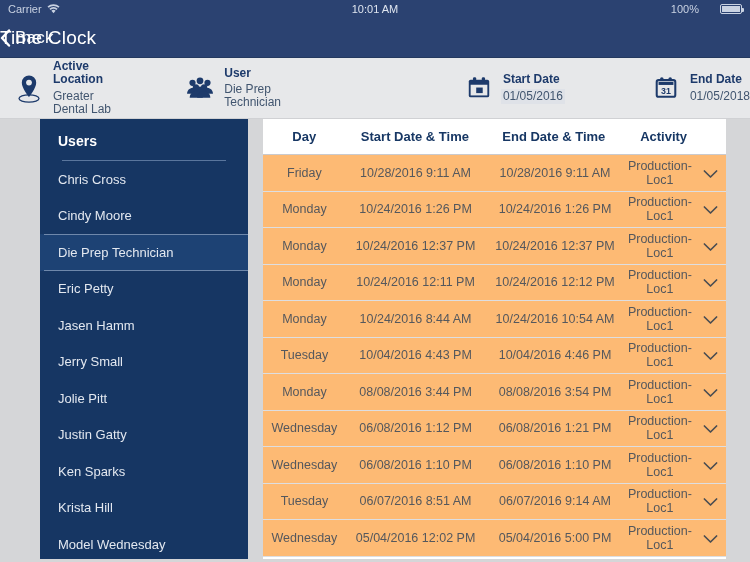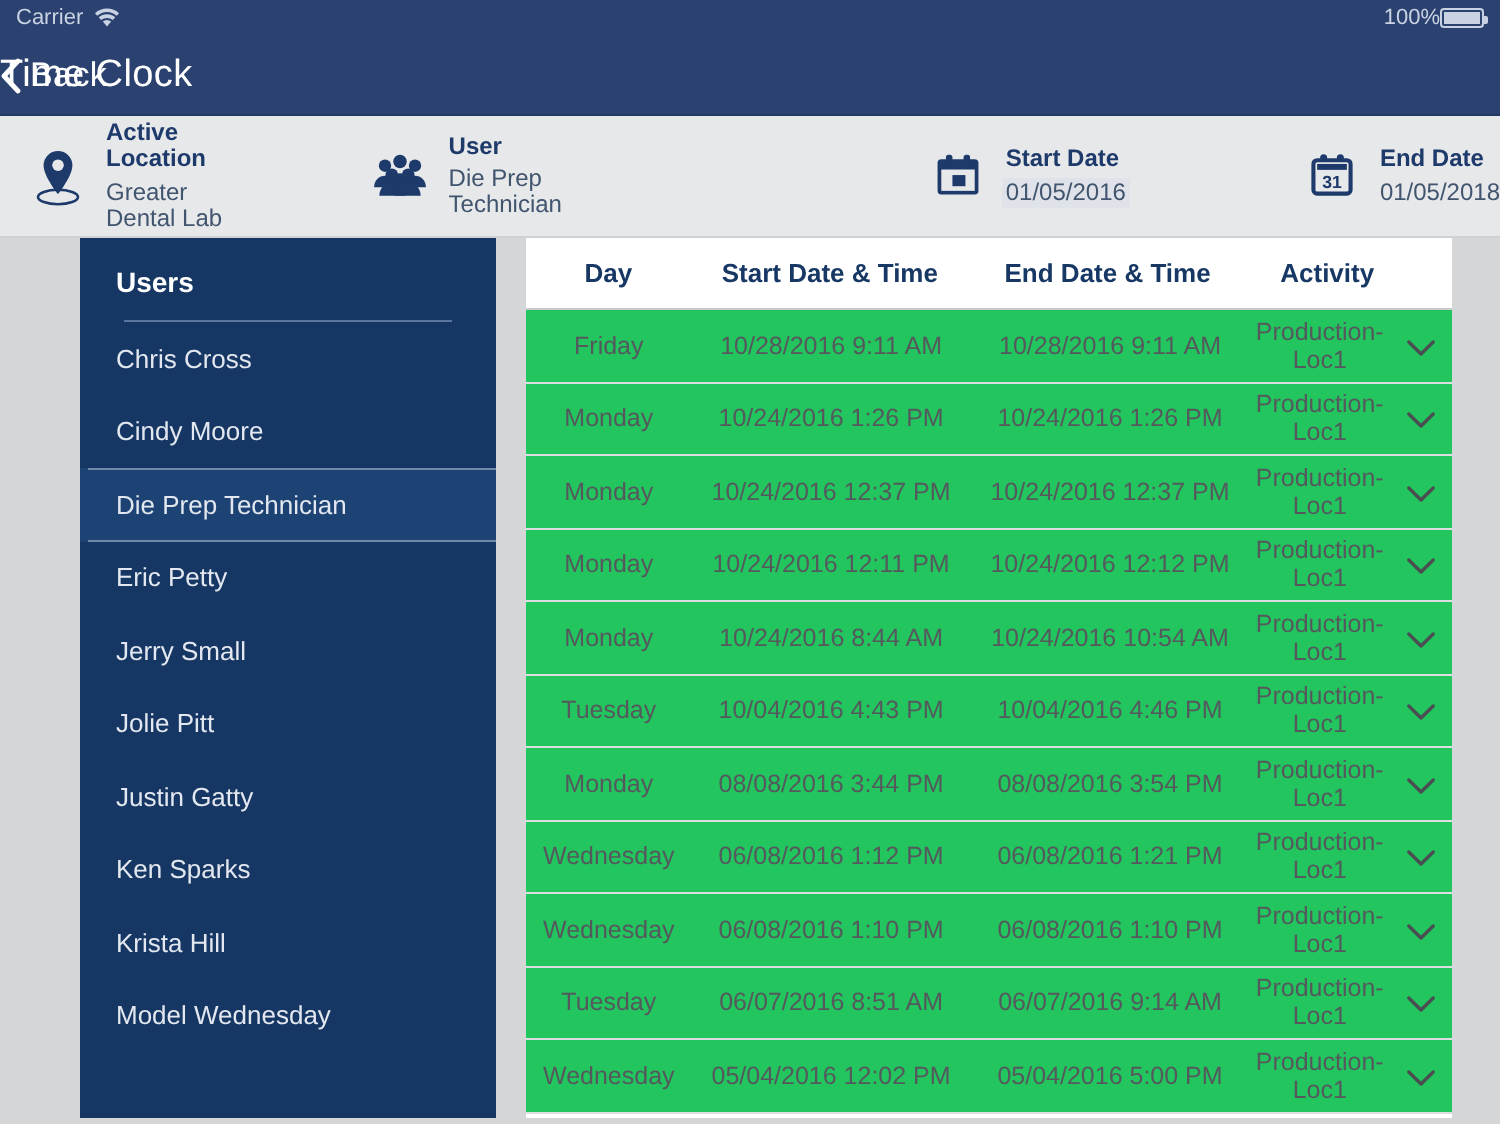--- a/index.html
+++ b/index.html
@@ -16,21 +16,21 @@
     height: 18px; background: #2b4271; color: #c9d2e2;
     display: flex; align-items: center; font-size: 11px;
     padding: 0 8px; position: relative;
   }
   .sb-left { display: flex; align-items: center; gap: 5px; }
   .sb-center {
     position: absolute; left: 0; right: 0; text-align: center;
     font-size: 11px; color: #dfe5ef; pointer-events: none;
   }
   .sb-right {
-    margin-left: auto; display: flex; align-items: center; gap: 0;
+    margin-left: auto; display: flex; align-items: center; gap: 21px;
     font-size: 11px; z-index: 2;
   }
   .wifi-icon { display: inline-block; width: 13px; height: 10px; }
   .battery {
     width: 22px; height: 10px; border: 1px solid #c9d2e2; border-radius: 2px;
     position: relative; padding: 1px;
   }
   .battery::after {
     content: ""; position: absolute; right: -3px; top: 3px;
     width: 2px; height: 4px; background: #c9d2e2; border-radius: 0 1px 1px 0;
@@ -105,21 +105,21 @@
     position: absolute; left: 220px; top: 0; right: 24px; height: 440px;
     background: #ffffff; overflow: hidden; margin-left: 43px;
   }
   .thead {
     display: flex; height: 36px; align-items: center;
     border-bottom: 1px solid #c9cace; background: #fff;
   }
   .thead .cell { font-size: 13px; font-weight: bold; color: #173764; text-align: center; }
   .trow {
     display: flex; height: 36.5px; align-items: center;
-    border-bottom: 1px solid #dddee1; background: #22c55e;
+    border-bottom: 1px solid #dddee1; background: #fdba74;
   }
   .trow .cell { font-size: 12.5px; color: #55585d; text-align: center; }
   .c-day      { width: 95px; }
   .c-start    { width: 160px; }
   .c-end      { width: 160px; }
   .c-activity { width: 115px; display: flex; align-items: center;
                 justify-content: flex-end; gap: 8px; padding-right: 8px; }
   .chev { width: 15px; height: 10px; flex: none; }
 </style>
 </head>
@@ -131,20 +131,21 @@
     <div class="sb-left">
       <span>Carrier</span>
       <span class="wifi-icon">
         <svg viewBox="0 0 16 12" width="13" height="10">
           <path d="M8 11.2 L5.4 8.2 a3.9 3.9 0 0 1 5.2 0 Z" fill="#c9d2e2"></path>
           <path d="M2.9 5.6 a7.6 7.6 0 0 1 10.2 0 l-1.5 1.7 a5.4 5.4 0 0 0 -7.2 0 Z" fill="#c9d2e2"></path>
           <path d="M0.6 3 a11 11 0 0 1 14.8 0 l-1.4 1.6 a8.9 8.9 0 0 0 -12 0 Z" fill="#c9d2e2"></path>
         </svg>
       </span>
     </div>
+    <div class="sb-center">10:01 AM</div>
     <div class="sb-right">
       <span>100%</span>
       <span class="battery">
           <i></i>
         </span>
     </div>
   </div>
 
   <div class="navbar">
     <div class="back-btn">
@@ -244,20 +245,23 @@
           <div class="user-item">
             <span>Cindy Moore</span>
           </div>
           <div class="user-item selected">
             <span>Die Prep Technician</span>
           </div>
           <div class="user-item">
             <span>Eric Petty</span>
           </div>
           <div class="user-item">
+            <span>Jasen Hamm</span>
+          </div>
+          <div class="user-item">
             <span>Jerry Small</span>
           </div>
           <div class="user-item">
             <span>Jolie Pitt</span>
           </div>
           <div class="user-item">
             <span>Justin Gatty</span>
           </div>
           <div class="user-item">
             <span>Ken Sparks</span>

